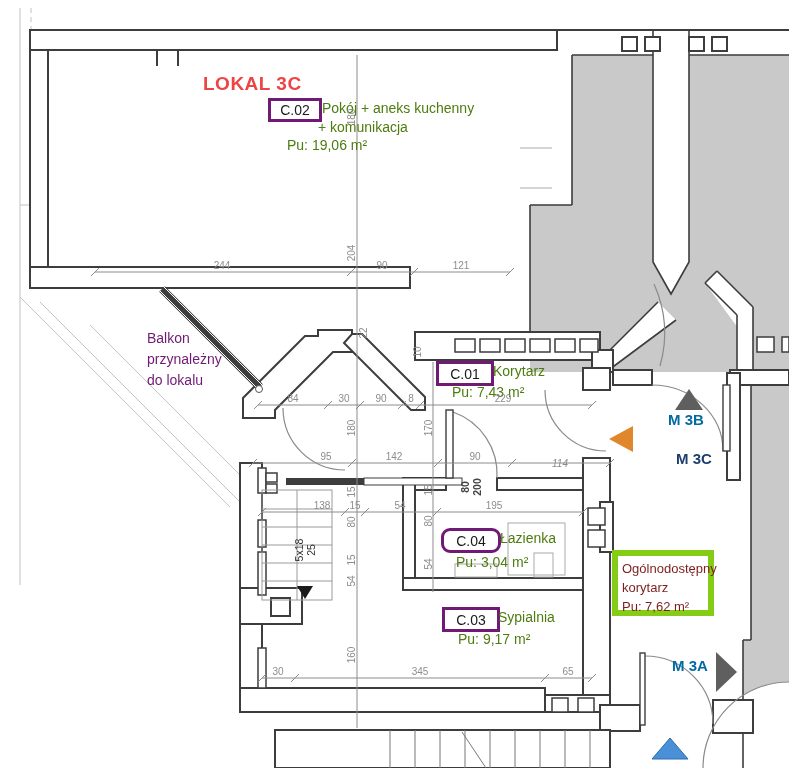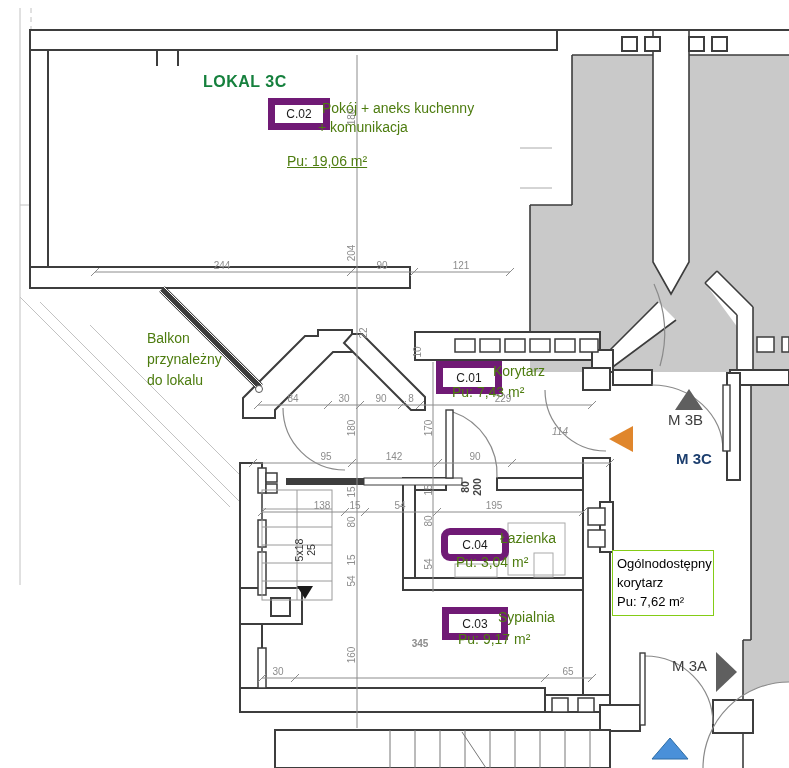--- a/index.html
+++ b/index.html
@@ -1,34 +1,34 @@
 <!DOCTYPE html>
 <html><head>
 <meta charset="utf-8">
 <style>
   html,body{margin:0;padding:0;background:#fff;}
   #plan{position:relative;width:789px;height:768px;background:#fff;overflow:hidden;
         font-family:"Liberation Sans", sans-serif;}
   #plan svg{position:absolute;left:0;top:0;}
   .lbl{position:absolute;font-size:14px;color:#4d7c0f;white-space:nowrap;line-height:1.35;}
-  .title{font-size:16px;font-weight:bold;letter-spacing:.5px;color:#15803d;}
-  .codebox{position:absolute;border:7px solid #701a75;background:#fff;font-size:12px;color:#1a1a1a;
+  .title{font-size:19px;font-weight:bold;letter-spacing:.5px;color:#ef4444;}
+  .codebox{position:absolute;border:3px solid #701a75;background:#fff;font-size:14px;color:#1a1a1a;
            display:flex;align-items:center;justify-content:center;white-space:nowrap;}
   .dim{position:absolute;font-size:10px;color:#8c8c8c;white-space:nowrap;
        transform:translate(-50%,-55%);}
   .dimv{transform:translate(-50%,-50%) rotate(-90deg);}
   .doornote{position:absolute;font-size:10.5px;font-weight:bold;color:#444;text-align:center;
             line-height:12px;transform:translate(-50%,-50%) rotate(-90deg);}
   .stairnote{position:absolute;font-size:10.5px;color:#333;text-align:center;line-height:12px;
              transform:translate(-50%,-50%) rotate(-90deg);}
-  .unit{position:absolute;font-size:15px;color:#404040;white-space:nowrap;}
+  .unit{position:absolute;font-size:15px;color:#0369a1;white-space:nowrap;font-weight:bold;}
   .unit.navy{color:#1c3e6e;font-weight:bold;}
-  .corrbox{position:absolute;left:612px;top:550px;width:102px;height:66px;border:1px solid #84cc16;
-           background:#fff;font-size:13px;color:#000000;padding:4px 4px;box-sizing:border-box;line-height:1.45;}
-  .balcony{position:absolute;left:147px;top:328px;font-size:14px;color:#4d7c0f;line-height:21px;}
+  .corrbox{position:absolute;left:612px;top:550px;width:102px;height:66px;border:6px solid #84cc16;
+           background:#fff;font-size:13px;color:#7f1d1d;padding:4px 4px;box-sizing:border-box;line-height:1.45;}
+  .balcony{position:absolute;left:147px;top:328px;font-size:14px;color:#701a75;line-height:21px;}
 </style>
 </head>
 <body>
 
 <div id="plan">
 
 <svg width="789" height="768" viewBox="0 0 789 768">
 
   <g fill="#c9c9c9">
     <rect x="572" y="55" width="217" height="150"></rect>
@@ -183,21 +183,21 @@
     <polygon points="297,586 313,586 305,599" fill="#1a1a1a"></polygon>
     <polygon points="652,759 670,738 688,759" fill="#4a90d9" stroke="#2e6da4"></polygon>
   </g>
 </svg>
 
   <div class="lbl title" style="left:203px;top:71px;">LOKAL 3C</div>
 
   <div class="codebox" style="left:268px;top:98px;width:48px;height:18px;">C.02</div>
   <div class="lbl" style="left:322px;top:99px;">Pokój + aneks kuchenny</div>
   <div class="lbl" style="left:318px;top:118px;width:105px;">+ komunikacja</div>
-  <div class="lbl" style="left:287px;top:152px;text-decoration:underline;">Pu: 19,06 m²</div>
+  <div class="lbl" style="left:287px;top:136px;">Pu: 19,06 m²</div>
 
   <div class="codebox" style="left:436px;top:361px;width:52px;height:19px;">C.01</div>
   <div class="lbl" style="left:493px;top:362px;">Korytarz</div>
   <div class="lbl" style="left:452px;top:383px;">Pu: 7,43 m²</div>
 
   <div class="codebox" style="left:441px;top:528px;width:54px;height:19px;border-radius:9px;">C.04</div>
   <div class="lbl" style="left:500px;top:529px;">Łazienka</div>
   <div class="lbl" style="left:456px;top:553px;">Pu: 3,04 m²</div>
 
   <div class="codebox" style="left:442px;top:607px;width:52px;height:19px;">C.03</div>
@@ -236,29 +236,29 @@
 
   <span class="dim" style="left:293px;top:399px;">84</span>
   <span class="dim" style="left:344px;top:399px;">30</span>
   <span class="dim" style="left:381px;top:399px;">90</span>
   <span class="dim" style="left:411px;top:399px;">8</span>
   <span class="dim" style="left:503px;top:399px;">229</span>
 
   <span class="dim" style="left:302px;top:457px;margin-left:24px;">95</span>
   <span class="dim" style="left:394px;top:457px;">142</span>
   <span class="dim" style="left:475px;top:457px;">90</span>
-  <span class="dim" style="left:560px;top:432px;font-style:italic;">114</span>
+  <span class="dim" style="left:560px;top:464px;font-style:italic;">114</span>
 
   <span class="dim" style="left:303px;top:506px;margin-left:19px;">138</span>
   <span class="dim" style="left:355px;top:506px;">15</span>
   <span class="dim" style="left:400px;top:506px;">54</span>
   <span class="dim" style="left:494px;top:506px;">195</span>
 
   <span class="dim" style="left:278px;top:672px;">30</span>
-  <span class="dim" style="left:420px;top:644px;font-weight:bold;">345</span>
+  <span class="dim" style="left:420px;top:672px;">345</span>
   <span class="dim" style="left:568px;top:672px;">65</span>
 
   <span class="dim dimv" style="left:351px;top:117px;">180</span>
   <span class="dim dimv" style="left:351px;top:253px;">204</span>
   <span class="dim dimv" style="left:363px;top:333px;">22</span>
   <span class="dim dimv" style="left:351px;top:428px;">180</span>
   <span class="dim dimv" style="left:351px;top:492px;">15</span>
   <span class="dim dimv" style="left:351px;top:522px;">80</span>
   <span class="dim dimv" style="left:351px;top:560px;">15</span>
   <span class="dim dimv" style="left:351px;top:581px;">54</span>

